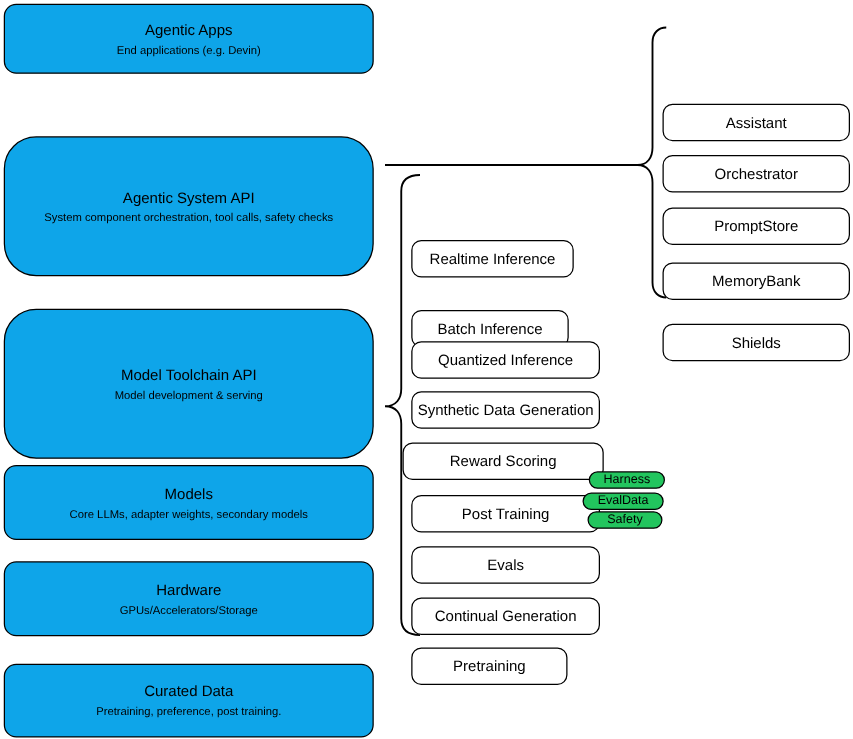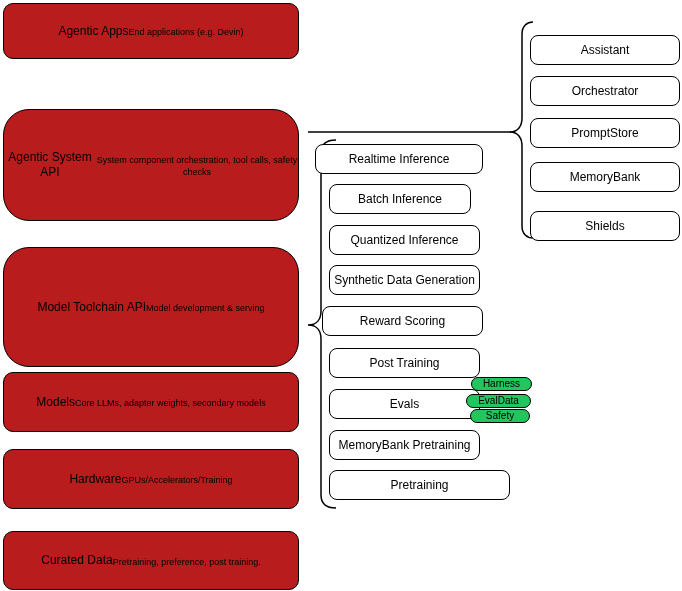--- a/index.html
+++ b/index.html
@@ -1,31 +1,31 @@
 <!DOCTYPE html>
 <html><head>
 <meta charset="utf-8">
 <style>
   html,body{margin:0;padding:0;background:#fff;}
   .canvas{
     position:relative;width:682px;height:591px;background:#ffffff;
     font-family:"Liberation Sans",sans-serif;color:#000;overflow:hidden;
   }
   .box{
-    position:absolute;box-sizing:border-box;background:#b91c1c;border:1.5px solid #000;
-    border-radius:10px;display:flex;flex-direction:row;align-items:center;
+    position:absolute;box-sizing:border-box;background:#0ea5e9;border:1.5px solid #000;
+    border-radius:10px;display:flex;flex-direction:column;align-items:center;
     justify-content:center;text-align:center;z-index:2;
   }
   .box .title{font-size:12px;line-height:15px;}
   .box .subtitle{font-size:9px;line-height:12px;margin-top:2px;}
   .r26{border-radius:26px;margin-top:24px;}
   .sbox{
     position:absolute;box-sizing:border-box;background:#fff;border:1.5px solid #000;
     border-radius:8px;display:flex;align-items:center;justify-content:center;
-    font-size:12px;z-index:2;
+    font-size:12px;z-index:2;margin-top:48px;
   }
   .oval{
     position:absolute;box-sizing:border-box;background:#22c55e;border:1.3px solid #000;
     border-radius:999px;display:flex;align-items:center;justify-content:center;
     font-size:10px;line-height:1;z-index:3;
   }
   svg.connectors{position:absolute;left:0;top:0;z-index:1;}
 </style>
 </head>
 <body>
@@ -55,53 +55,53 @@
     <div class="subtitle">Core LLMs, adapter weights, secondary models</div>
   </div>
 
   <div class="box r26" style="left:3px;top:223px;width:296px;height:120px">
     <div class="title">Model Toolchain API</div>
     <div class="subtitle">Model development &amp; serving</div>
   </div>
 
   <div class="box" style="left:3px;top:449px;width:296px;height:60px">
     <div class="title">Hardware</div>
-    <div class="subtitle">GPUs/Accelerators/Training</div>
+    <div class="subtitle">GPUs/Accelerators/Storage</div>
   </div>
 
   <div class="box" style="left:3px;top:531px;width:296px;height:59px">
     <div class="title">Curated Data</div>
     <div class="subtitle">Pretraining, preference, post training.</div>
   </div>
 
-  <div class="sbox" style="left:315px;top:144px;width:168px;height:30px">
+  <div class="sbox" style="left:329px;top:144px;width:130px;height:30px">
     <span>Realtime Inference</span>
   </div>
-  <div class="sbox" style="left:329px;top:184px;width:142px;height:30px">
+  <div class="sbox" style="left:329px;top:200px;width:126px;height:30px">
     <span>Batch Inference</span>
   </div>
   <div class="sbox" style="left:329px;top:225px;width:151px;height:30px">
     <span>Quantized Inference</span>
   </div>
   <div class="sbox" style="left:329px;top:265px;width:151px;height:30px">
     <span>Synthetic Data Generation</span>
   </div>
   <div class="sbox" style="left:322px;top:306px;width:161px;height:30px">
     <span>Reward Scoring</span>
   </div>
   <div class="sbox" style="left:329px;top:348px;width:151px;height:30px">
     <span>Post Training</span>
   </div>
   <div class="sbox" style="left:329px;top:389px;width:151px;height:30px">
     <span>Evals</span>
   </div>
   <div class="sbox" style="left:329px;top:430px;width:151px;height:30px">
-    <span>MemoryBank Pretraining</span>
+    <span>Continual Generation</span>
   </div>
-  <div class="sbox" style="left:329px;top:470px;width:181px;height:30px">
+  <div class="sbox" style="left:329px;top:470px;width:125px;height:30px">
     <span>Pretraining</span>
   </div>
 
   <div class="oval" style="left:471px;top:377px;width:61px;height:14px">
     <span>Harness</span>
   </div>
   <div class="oval" style="left:466px;top:394px;width:65px;height:14px">
     <span>EvalData</span>
   </div>
   <div class="oval" style="left:470px;top:409px;width:60px;height:14px">

